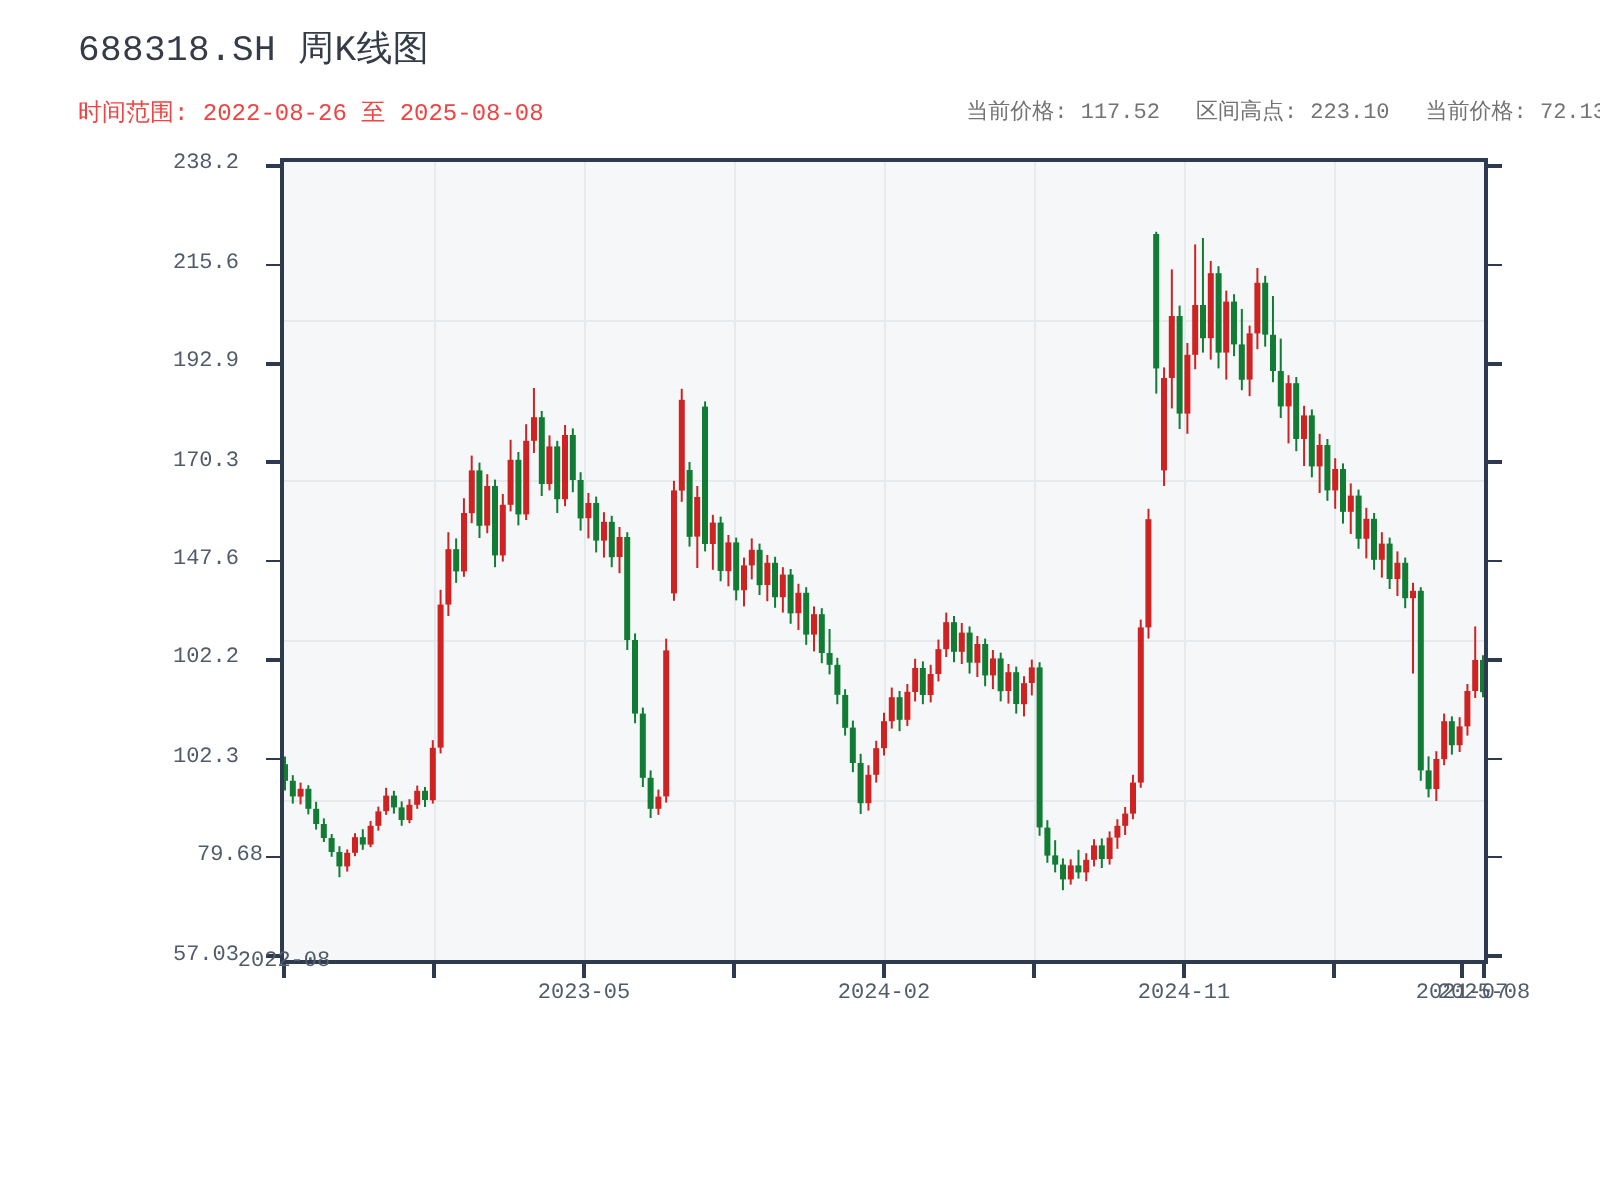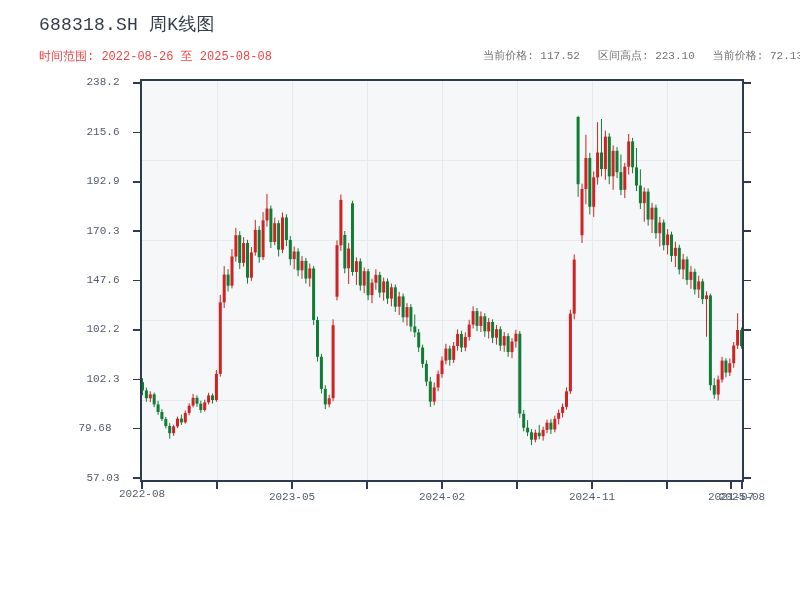--- a/index.html
+++ b/index.html
@@ -373,36 +373,36 @@
       <div class="tick-mark" style="left: 723px; top: 230.287px; width: 7px; height: 1.5px;"></div>
       <div class="ytick-label" style="left: 52px; top: 274.033px;">147.6</div>
       <div class="tick-mark" style="left: 112px; top: 279.783px; width: 7px; height: 1.5px;"></div>
       <div class="tick-mark" style="left: 723px; top: 279.783px; width: 7px; height: 1.5px;"></div>
       <div class="ytick-label" style="left: 52px; top: 323.311px;">102.2</div>
       <div class="tick-mark" style="left: 112px; top: 329.061px; width: 7px; height: 1.5px;"></div>
       <div class="tick-mark" style="left: 723px; top: 329.061px; width: 7px; height: 1.5px;"></div>
       <div class="ytick-label" style="left: 52px; top: 372.807px;">102.3</div>
       <div class="tick-mark" style="left: 112px; top: 378.557px; width: 7px; height: 1.5px;"></div>
       <div class="tick-mark" style="left: 723px; top: 378.557px; width: 7px; height: 1.5px;"></div>
-      <div class="ytick-label" style="left: 44px; top: 422.129px;">79.68</div>
+      <div class="ytick-label" style="left: 64px; top: 422.129px;">79.68</div>
       <div class="tick-mark" style="left: 112px; top: 427.879px; width: 7px; height: 1.5px;"></div>
       <div class="tick-mark" style="left: 723px; top: 427.879px; width: 7px; height: 1.5px;"></div>
       <div class="ytick-label" style="left: 52px; top: 471.516px;">57.03</div>
       <div class="tick-mark" style="left: 112px; top: 477.266px; width: 7px; height: 1.5px;"></div>
       <div class="tick-mark" style="left: 723px; top: 477.266px; width: 7px; height: 1.5px;"></div>
       <div class="tick-mark" style="left: 120.25px; top: 482px; width: 1.5px; height: 7px;"></div>
       <div class="tick-mark" style="left: 195.25px; top: 482px; width: 1.5px; height: 7px;"></div>
       <div class="tick-mark" style="left: 270.25px; top: 482px; width: 1.5px; height: 7px;"></div>
       <div class="tick-mark" style="left: 345.25px; top: 482px; width: 1.5px; height: 7px;"></div>
       <div class="tick-mark" style="left: 420.25px; top: 482px; width: 1.5px; height: 7px;"></div>
       <div class="tick-mark" style="left: 495.25px; top: 482px; width: 1.5px; height: 7px;"></div>
       <div class="tick-mark" style="left: 570.25px; top: 482px; width: 1.5px; height: 7px;"></div>
       <div class="tick-mark" style="left: 645.25px; top: 482px; width: 1.5px; height: 7px;"></div>
       <div class="tick-mark" style="left: 709.27px; top: 482px; width: 1.5px; height: 7px;"></div>
       <div class="tick-mark" style="left: 720.25px; top: 482px; width: 1.5px; height: 7px;"></div>
-      <div class="xtick-label" style="left: 86px; top: 488px;">2022-08</div>
+      <div class="xtick-label" style="left: 86px; top: 475px;">2022-08</div>
       <div class="xtick-label" style="left: 236px; top: 491px;">2023-05</div>
       <div class="xtick-label" style="left: 386px; top: 491px;">2024-02</div>
       <div class="xtick-label" style="left: 536px; top: 491px;">2024-11</div>
       <div class="xtick-label" style="left: 675.02px; top: 491px;">2021-07</div>
       <div class="xtick-label" style="left: 686px; top: 491px;">2025-08</div>
     </div>
 </div>
 
 </body></html>

